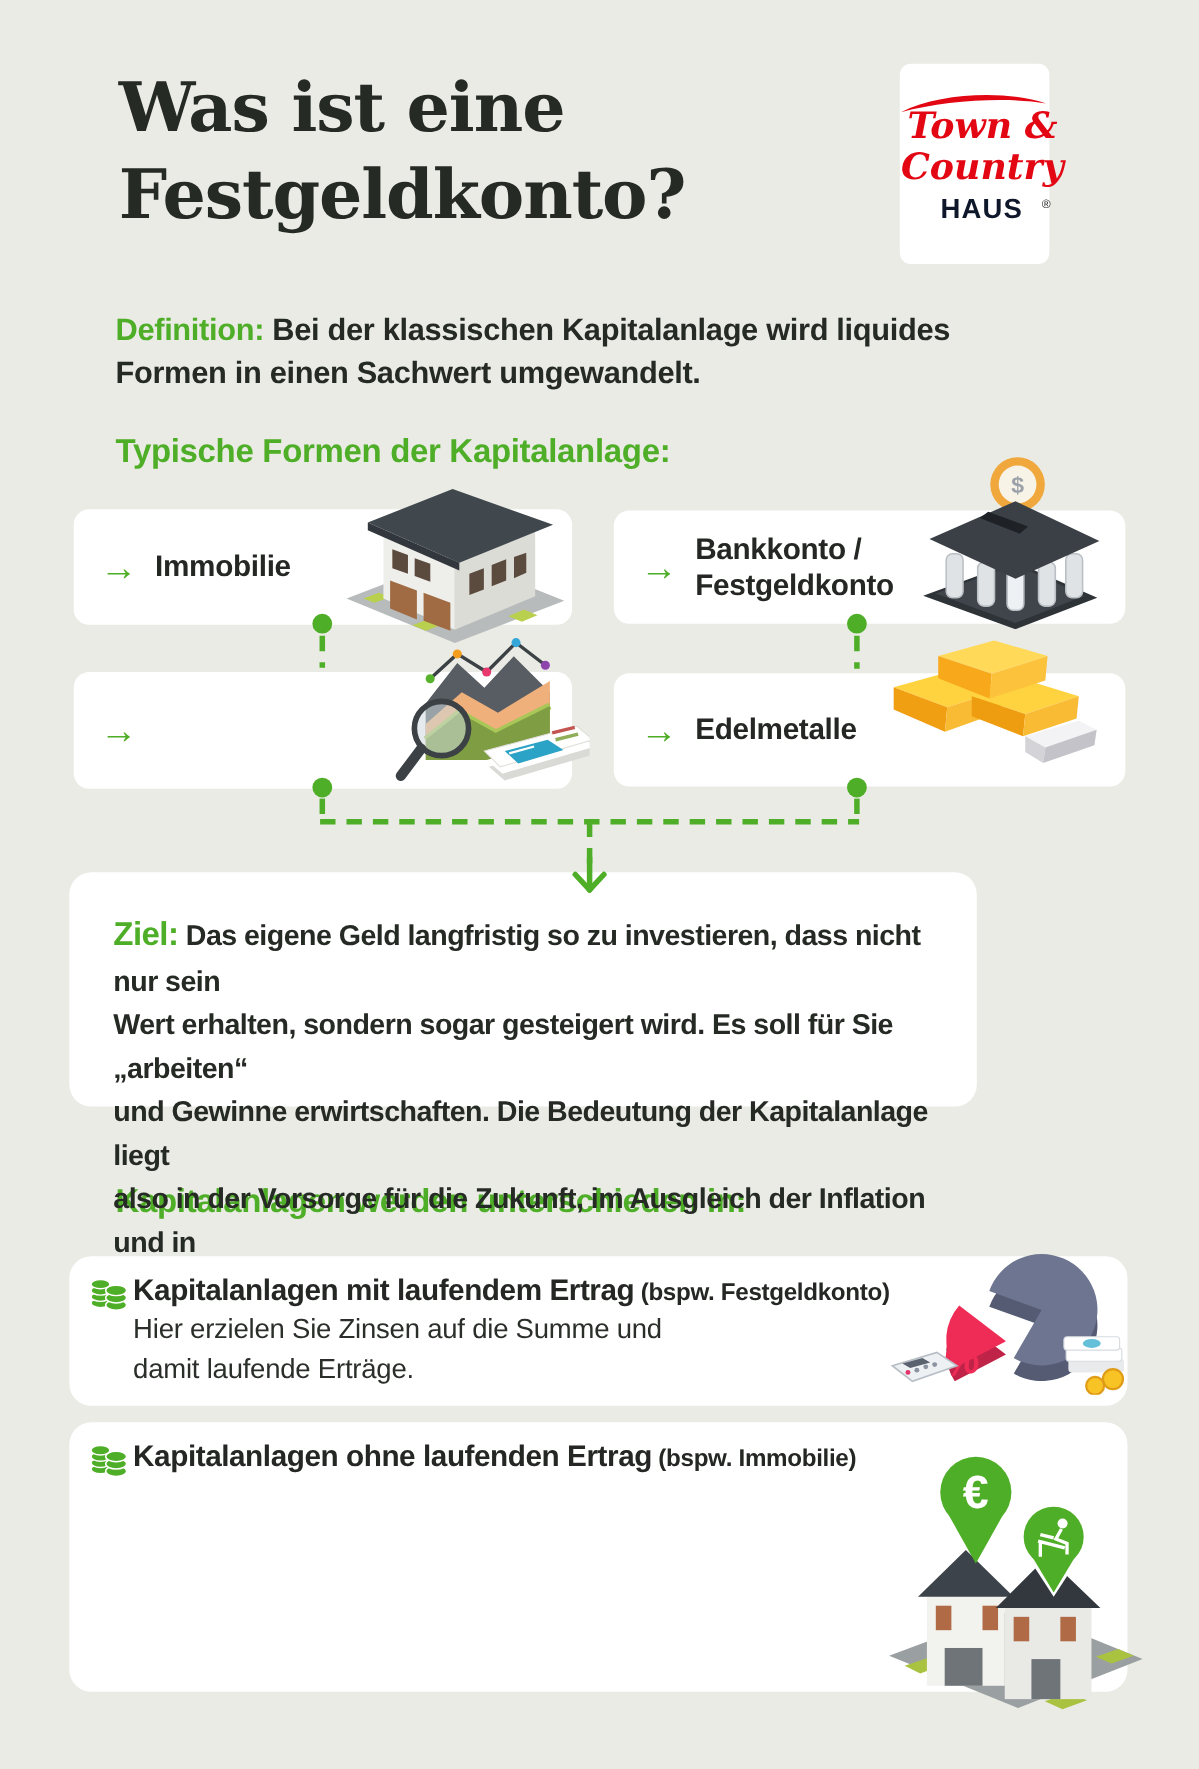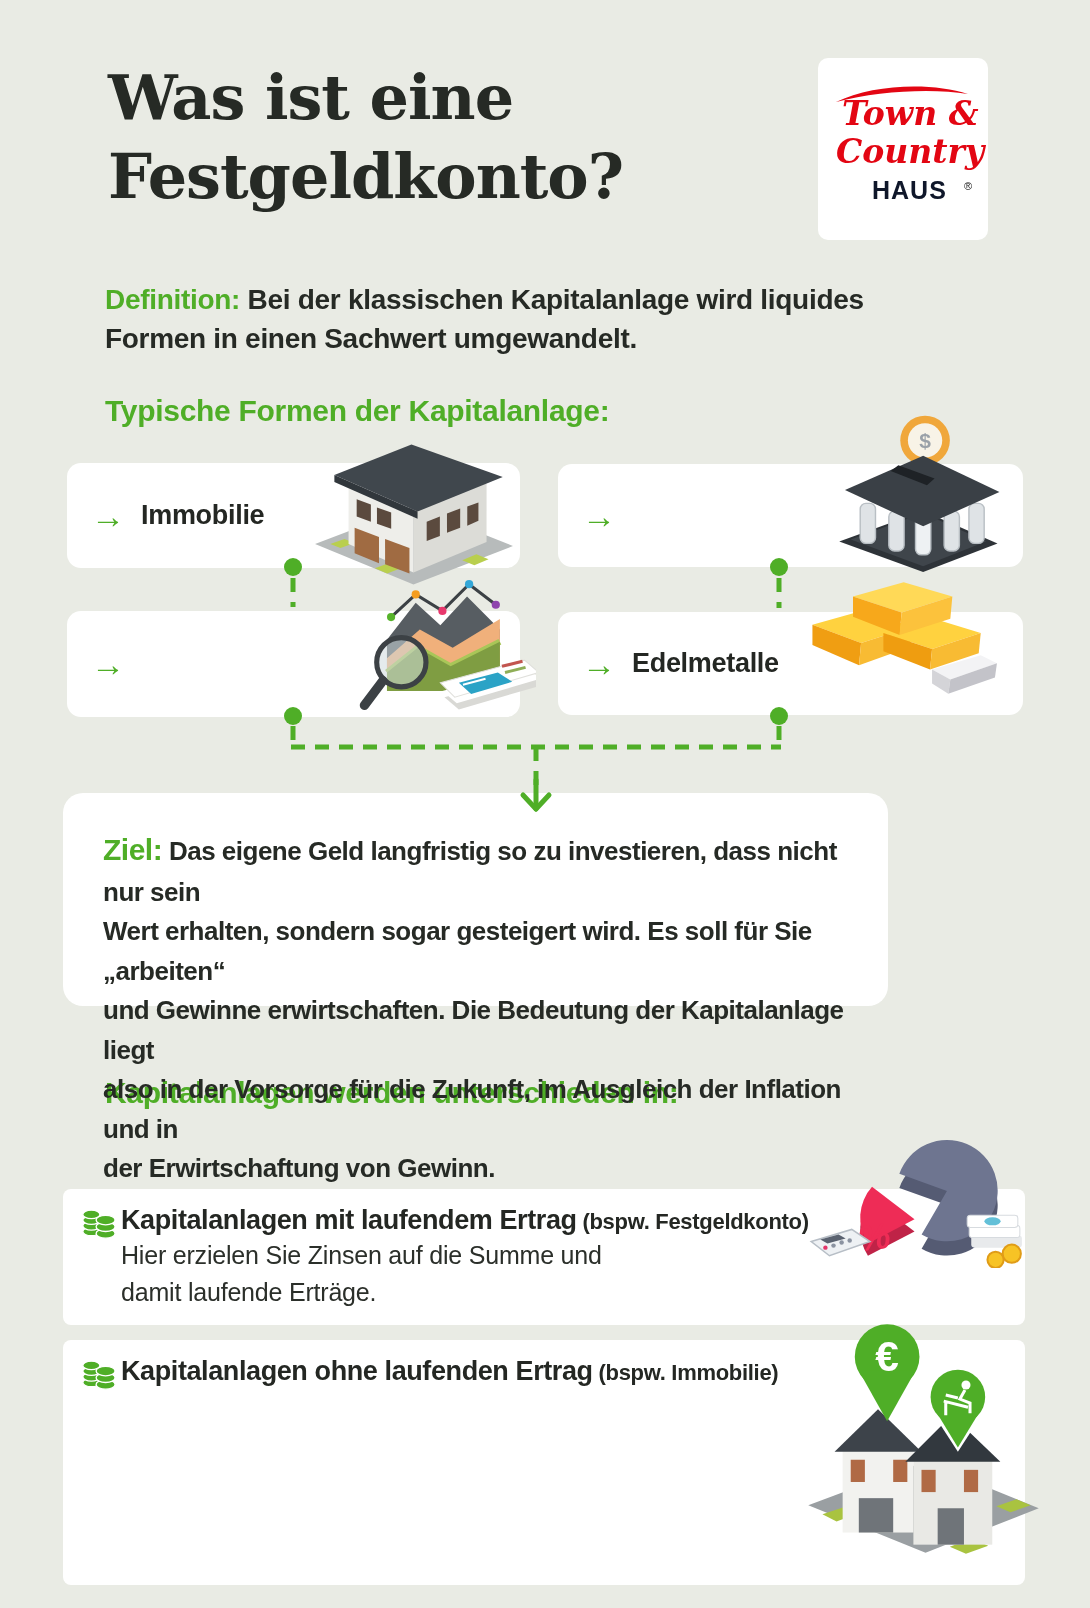--- a/index.html
+++ b/index.html
@@ -12,21 +12,21 @@
   .abs{position:absolute;}
   
   .page-title{
     left:108px;top:58px;width:720px;
     font-family:"DejaVu Serif", serif;
     font-weight:700;font-size:62px;line-height:1.28;
     letter-spacing:-1px;color:#262a25;
   }
   
   .logo-card{
-    left:818px;top:58px;width:170px;height:182px;
+    left:818px;top:58px;width:136px;height:182px;
     background:#fff;border-radius:10px;
     display:flex;flex-direction:column;align-items:center;justify-content:center;
   }
   .logo-inner{position:relative;width:150px;height:130px;}
   .logo-swoosh{position:absolute;left:4px;top:-2px;}
   .logo-l1{position:absolute;left:14px;top:10px;
     font-family:"DejaVu Serif", serif;font-style:italic;font-weight:700;
     font-size:33px;color:#e30613;white-space:nowrap;}
   .logo-l2{position:absolute;left:8px;top:48px;
     font-family:"DejaVu Serif", serif;font-style:italic;font-weight:700;
@@ -67,21 +67,21 @@
     left:63px;top:793px;width:825px;height:213px;background:#fff;border-radius:20px;z-index:1;
     box-sizing:border-box;padding:34px 22px 0 40px;
   }
   .ziel-text{
     font-size:26px;font-weight:700;line-height:1.52;letter-spacing:-0.5px;color:#262a25;
     white-space:pre-line;
   }
   .ziel-label{color:#4fae27;font-size:30px;}
   
   .dist-card{
-    background:#fff;border-radius:8px;z-index:1;box-sizing:border-box;margin-top:47px;
+    background:#fff;border-radius:20px;z-index:1;box-sizing:border-box;
   }
   .dcA{left:63px;top:1142px;width:962px;height:136px;}
   .dcB{left:63px;top:1293px;width:962px;height:245px;}
   .dist-title-row{position:absolute;left:58px;top:16px;white-space:nowrap;}
   .dist-title{font-size:27px;font-weight:700;color:#242723;letter-spacing:-0.4px;}
   .dist-suffix{font-size:22px;font-weight:700;color:#242723;letter-spacing:-0.3px;}
   .dist-body{
     position:absolute;left:58px;top:48px;width:720px;
     font-size:25px;font-weight:400;line-height:1.46;letter-spacing:-0.2px;color:#2b2f2a;
     white-space:pre-line;
@@ -110,20 +110,22 @@
 Formen in einen Sachwert umgewandelt.</span></p>
 
 <h2 class="abs green-heading h-forms" style="margin:0;">Typische Formen der Kapitalanlage:</h2>
 
 <div class="abs form-card fc1">
   <span class="arrow-glyph">→</span>
   <span class="form-label">Immobilie</span>
 </div>
 <div class="abs form-card fc2">
   <span class="arrow-glyph">→</span>
+  <span class="form-label">Bankkonto /
+Festgeldkonto</span>
 </div>
 <div class="abs form-card fc3">
   <span class="arrow-glyph">→</span>
 </div>
 <div class="abs form-card fc4">
   <span class="arrow-glyph">→</span>
   <span class="form-label">Edelmetalle</span>
 </div>
 
 <svg class="abs illus" style="left:310px;top:430px;" width="208" height="158" viewBox="0 0 205 155">

